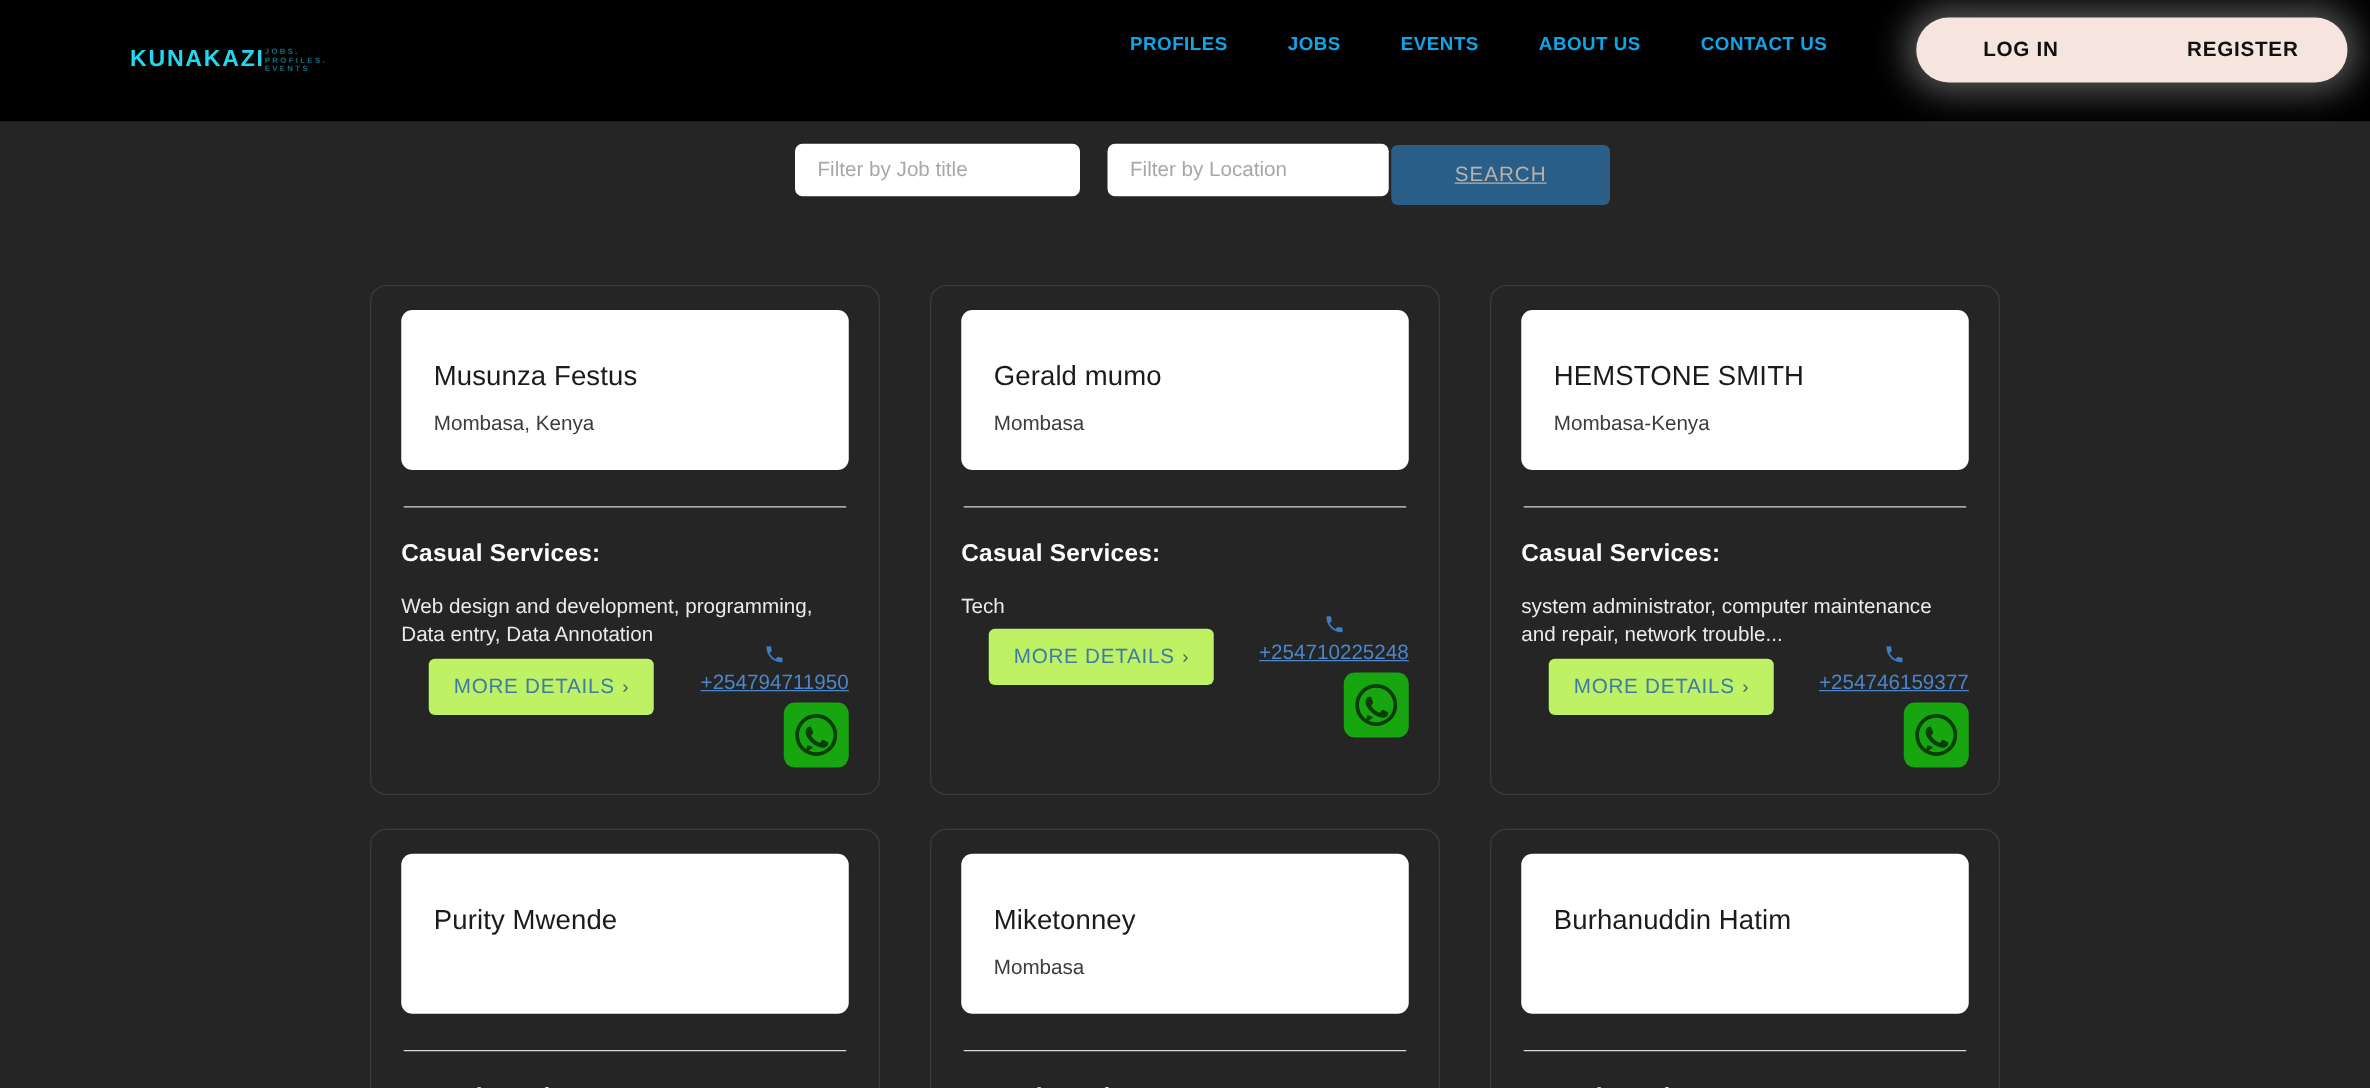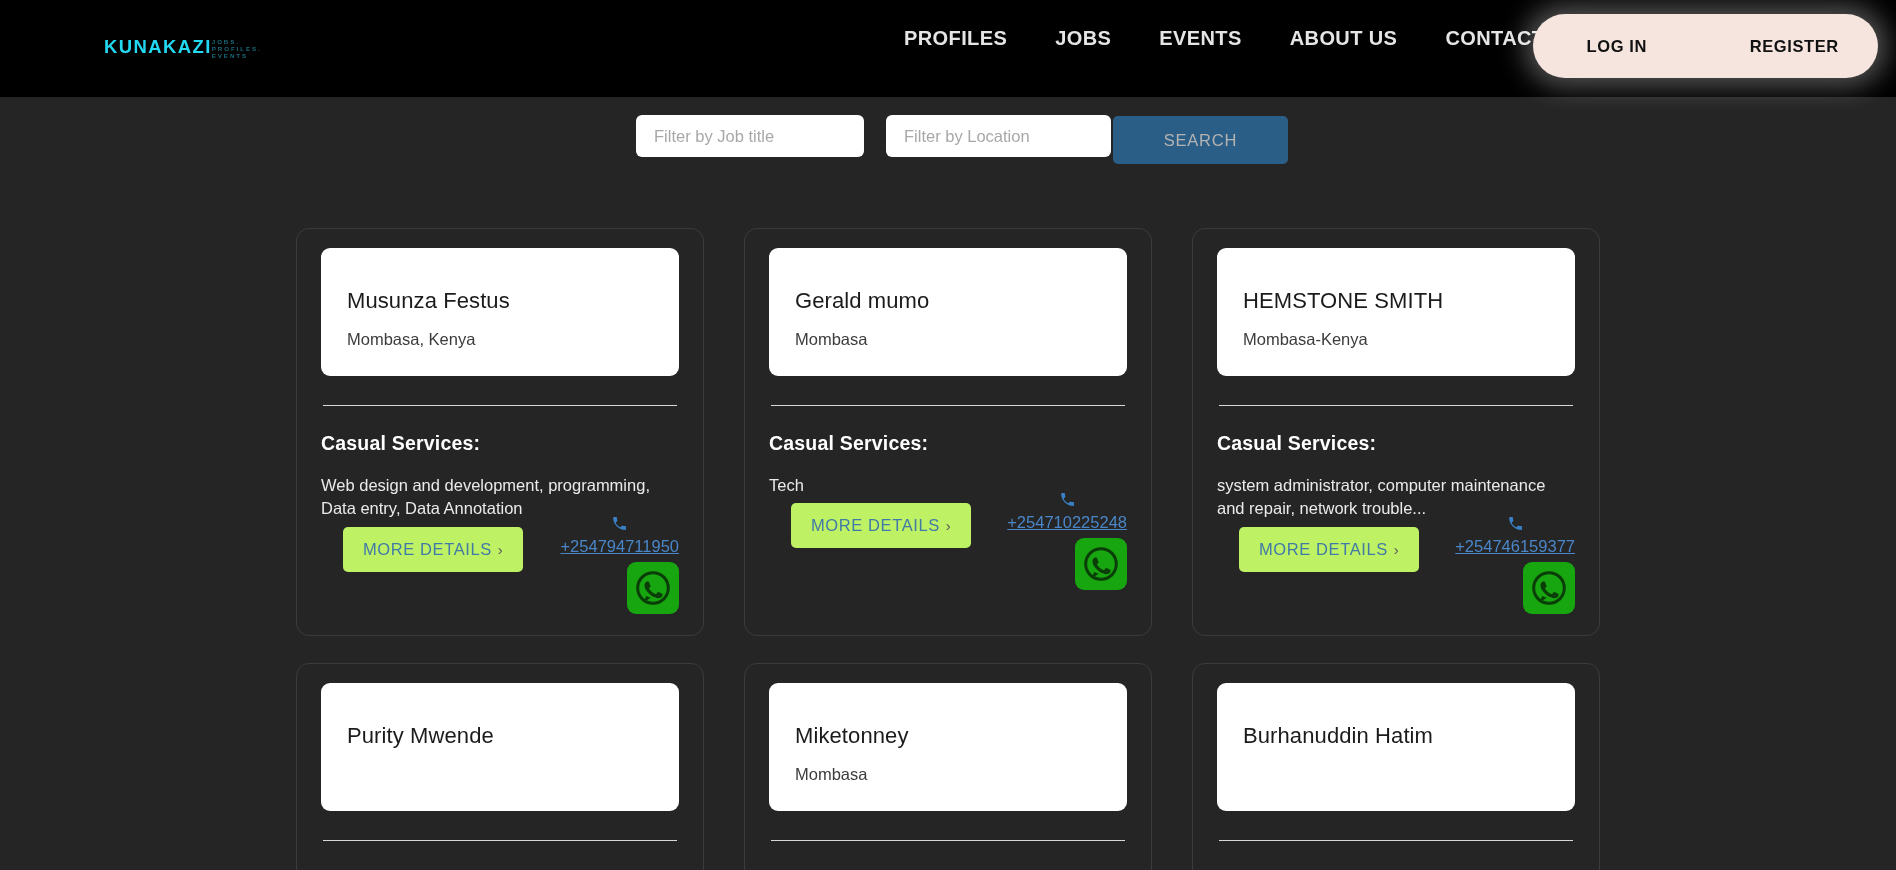--- a/index.html
+++ b/index.html
@@ -32,28 +32,28 @@
   .logo-tag {
     color: #1a6a7a; font-weight: 700; font-size: 6.2px;
     letter-spacing: 1.9px; margin-top: 3px;
   }
 
   .nav {
     position: absolute; left: 880px; top: 27px;
     display: flex; align-items: center; gap: 0px;
   }
   .nav a {
-    color: #e5e5e5; text-decoration: none;
-    font-size: 20px; font-weight: 700; letter-spacing: 0.4px;
+    color: #0ea5e9; text-decoration: none;
+    font-size: 15px; font-weight: 700; letter-spacing: 0.4px;
     padding: 0 24px; white-space: nowrap;
   }
 
   .auth-pill {
     position: absolute; right: 18px; top: 14px;
-    height: 64px; width: 345px;
+    height: 52px; width: 345px;
     background: #f6e5de;
     border-radius: 40px;
     display: flex; align-items: center;
     box-shadow: 0 0 26px 9px rgba(255,255,255,0.32);
   }
   .auth-pill .seg {
     flex: 1; text-align: center;
     color: #111; font-size: 16.5px; font-weight: 700;
     letter-spacing: 0.6px; cursor: pointer;
     background: none; border: none;
@@ -78,20 +78,21 @@
   .search-input::placeholder { color: #a8a8a8; }
   #si-job { left: 612px; width: 228px; }
   #si-loc { left: 862px; width: 225px; }
   .search-btn {
     position: absolute; left: 1113px; top: 116px;
     width: 175px; height: 48px;
     background: #2b5e87; border: none; border-radius: 5px;
     color: #b3b3b3; font-size: 16.5px; letter-spacing: 0.8px;
     cursor: pointer;
     font-family: "Liberation Sans", sans-serif;
+    text-decoration: underline;
   }
 
   
   .grid {
     position: absolute; left: 0; top: 228px;
     width: 1896px;
     padding: 0 296px;
     display: grid;
     grid-template-columns: repeat(3, 1fr);
     column-gap: 40px;

